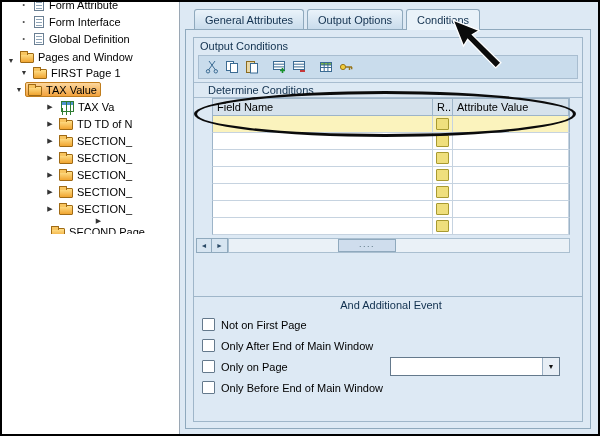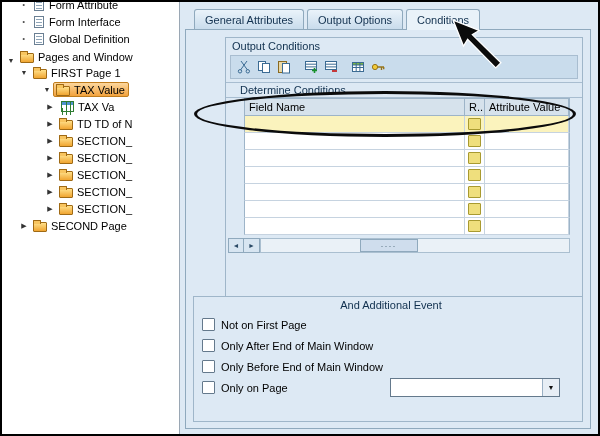--- a/index.html
+++ b/index.html
@@ -38,21 +38,21 @@
   .main-panel { position:absolute; left:178px; top:0; right:0; bottom:0; background:#dde9f4; }
 
   .tab-bar { position:absolute; left:14px; top:7px; display:flex; align-items:flex-end; z-index:3; }
   .tab { height:20px; padding:4px 10px 3px; margin-right:3px; background:linear-gradient(#eaf3fa,#c9dcec);
          border:1px solid #8fa9bd; border-bottom:none; border-radius:3px 3px 0 0; color:#12314f; cursor:default; }
   .tab.active { background:#e9f2f9; height:21px; position:relative; margin-bottom:-1px; z-index:4; }
 
   .content { position:absolute; left:5px; right:7px; top:27px; bottom:5px; border:1px solid #8fa9bd; background:#dde9f4; }
 
   .group { position:absolute; left:7px; right:7px; border:1px solid #9fb6c9; background:#dde9f4; }
-  #output-group { top:7px; height:286px;margin-left:32px; }
+  #output-group { top:7px; height:286px; }
   #event-group  { top:266px; bottom:6px;text-align:center; }
   .group-title { height:17px; line-height:17px; padding-left:6px; color:#10304e; }
 
   .toolbar { margin:0 4px; height:24px; border:1px solid #a8bdd0; background:#c9dcec;
              display:flex; align-items:center; padding:2px 3px; }
   .tb-btn { width:20px; height:19px; display:flex; align-items:center; justify-content:center;
             border:1px solid transparent; border-radius:2px; cursor:default; }
   .tb-sep { width:7px; }
 
   .determine { margin-top:3px; height:16px; line-height:15px; padding-left:14px;
@@ -128,21 +128,21 @@
             <span class="tree-label">Pages and Window</span>
           </span>
         </div>
         <div class="tree-item" style="padding-left: 16px;">
           <span class="marker m-down">▼</span>
           <span class="node">
             <span class="tree-icon icon-folder"></span>
             <span class="tree-label">FIRST Page 1</span>
           </span>
         </div>
-        <div class="tree-item selected" style="padding-left: 11px; margin-left: 28px;">
+        <div class="tree-item selected" style="padding-left: 11px;">
           <span class="marker m-down">▼</span>
           <span class="node node-sel">
             <span class="tree-icon icon-folder"></span>
             <span class="tree-label">TAX Value</span>
           </span>
         </div>
         <div class="tree-item" style="padding-left: 42px;">
           <span class="marker m-right">▶</span>
           <span class="node">
             <span class="tree-icon icon-table"></span>
@@ -184,21 +184,21 @@
             <span class="tree-label">SECTION_</span>
           </span>
         </div>
         <div class="tree-item" style="padding-left: 42px;">
           <span class="marker m-right">▶</span>
           <span class="node">
             <span class="tree-icon icon-folder"></span>
             <span class="tree-label">SECTION_</span>
           </span>
         </div>
-        <div class="tree-item" style="padding-left: 16px;">
+        <div class="tree-item" style="padding-left: 16px; flex-direction: column;">
           <span class="marker m-right">▶</span>
           <span class="node">
             <span class="tree-icon icon-folder"></span>
             <span class="tree-label">SECOND Page</span>
           </span>
         </div>
       </div>
   </div>
 
   <div class="main-panel">
@@ -341,30 +341,30 @@
             <div class="cb-row">
               <span class="checkbox"></span>
               <span class="cb-label">Not on First Page</span>
             </div>
             <div class="cb-row">
               <span class="checkbox"></span>
               <span class="cb-label">Only After End of Main Window</span>
             </div>
             <div class="cb-row">
               <span class="checkbox"></span>
-              <span class="cb-label">Only Before End of Main Window</span>
-            </div>
-            <div class="cb-row">
-              <span class="checkbox"></span>
               <span class="cb-label">Only on Page</span>
               <div class="combo">
                 <span class="combo-field"></span>
                 <span class="combo-btn">▼</span>
               </div>
             </div>
+            <div class="cb-row">
+              <span class="checkbox"></span>
+              <span class="cb-label">Only Before End of Main Window</span>
+            </div>
           </div>
       </div>
 
     </div>
   </div>
 
   <div class="annotation-ellipse"></div>
   <svg class="annotation-arrow" viewBox="0 0 50 50">
     <path d="M2,2 L27,12 L20.5,16 L48,43 L43,48 L16,20.5 L12,27 Z" fill="#0b0b0b" stroke="#ffffff" stroke-width="1.2"></path>
   </svg>

